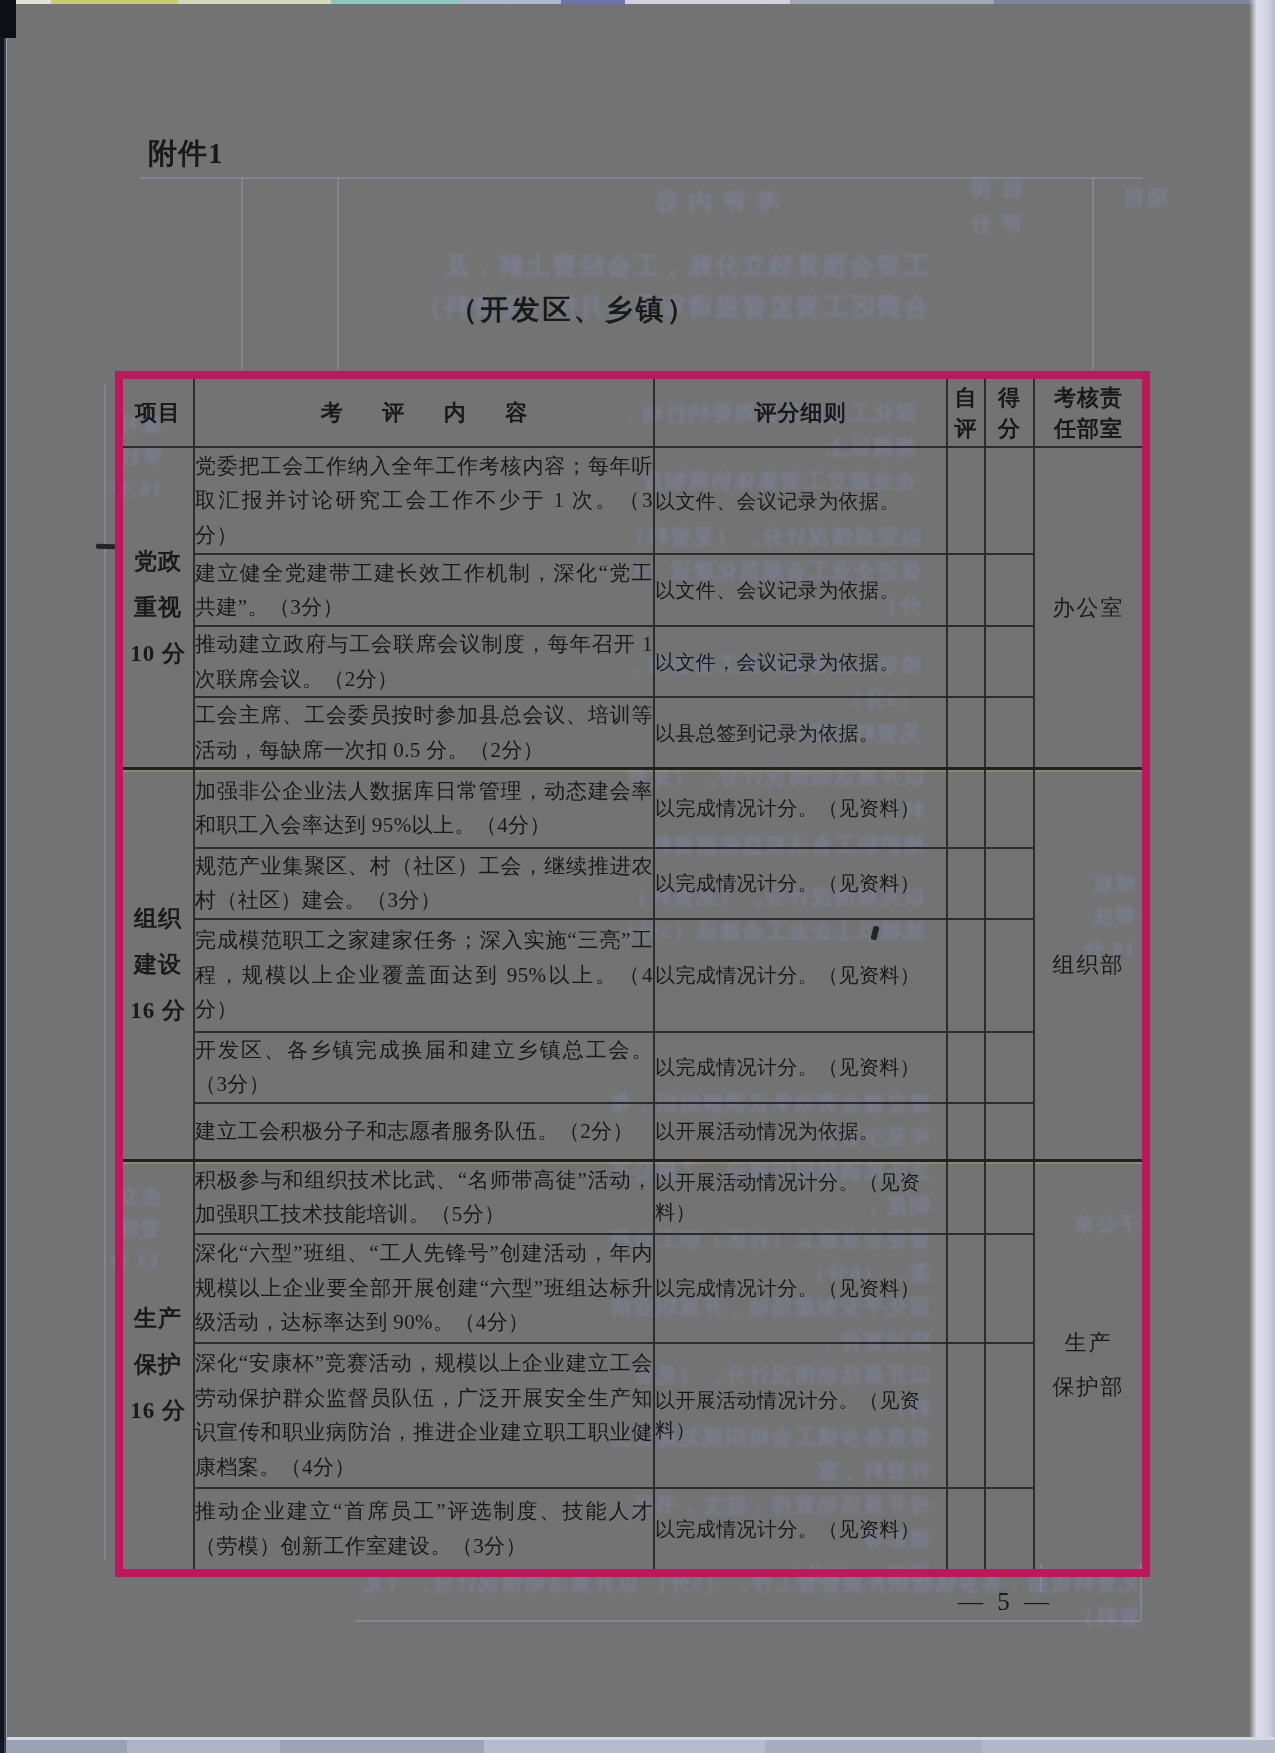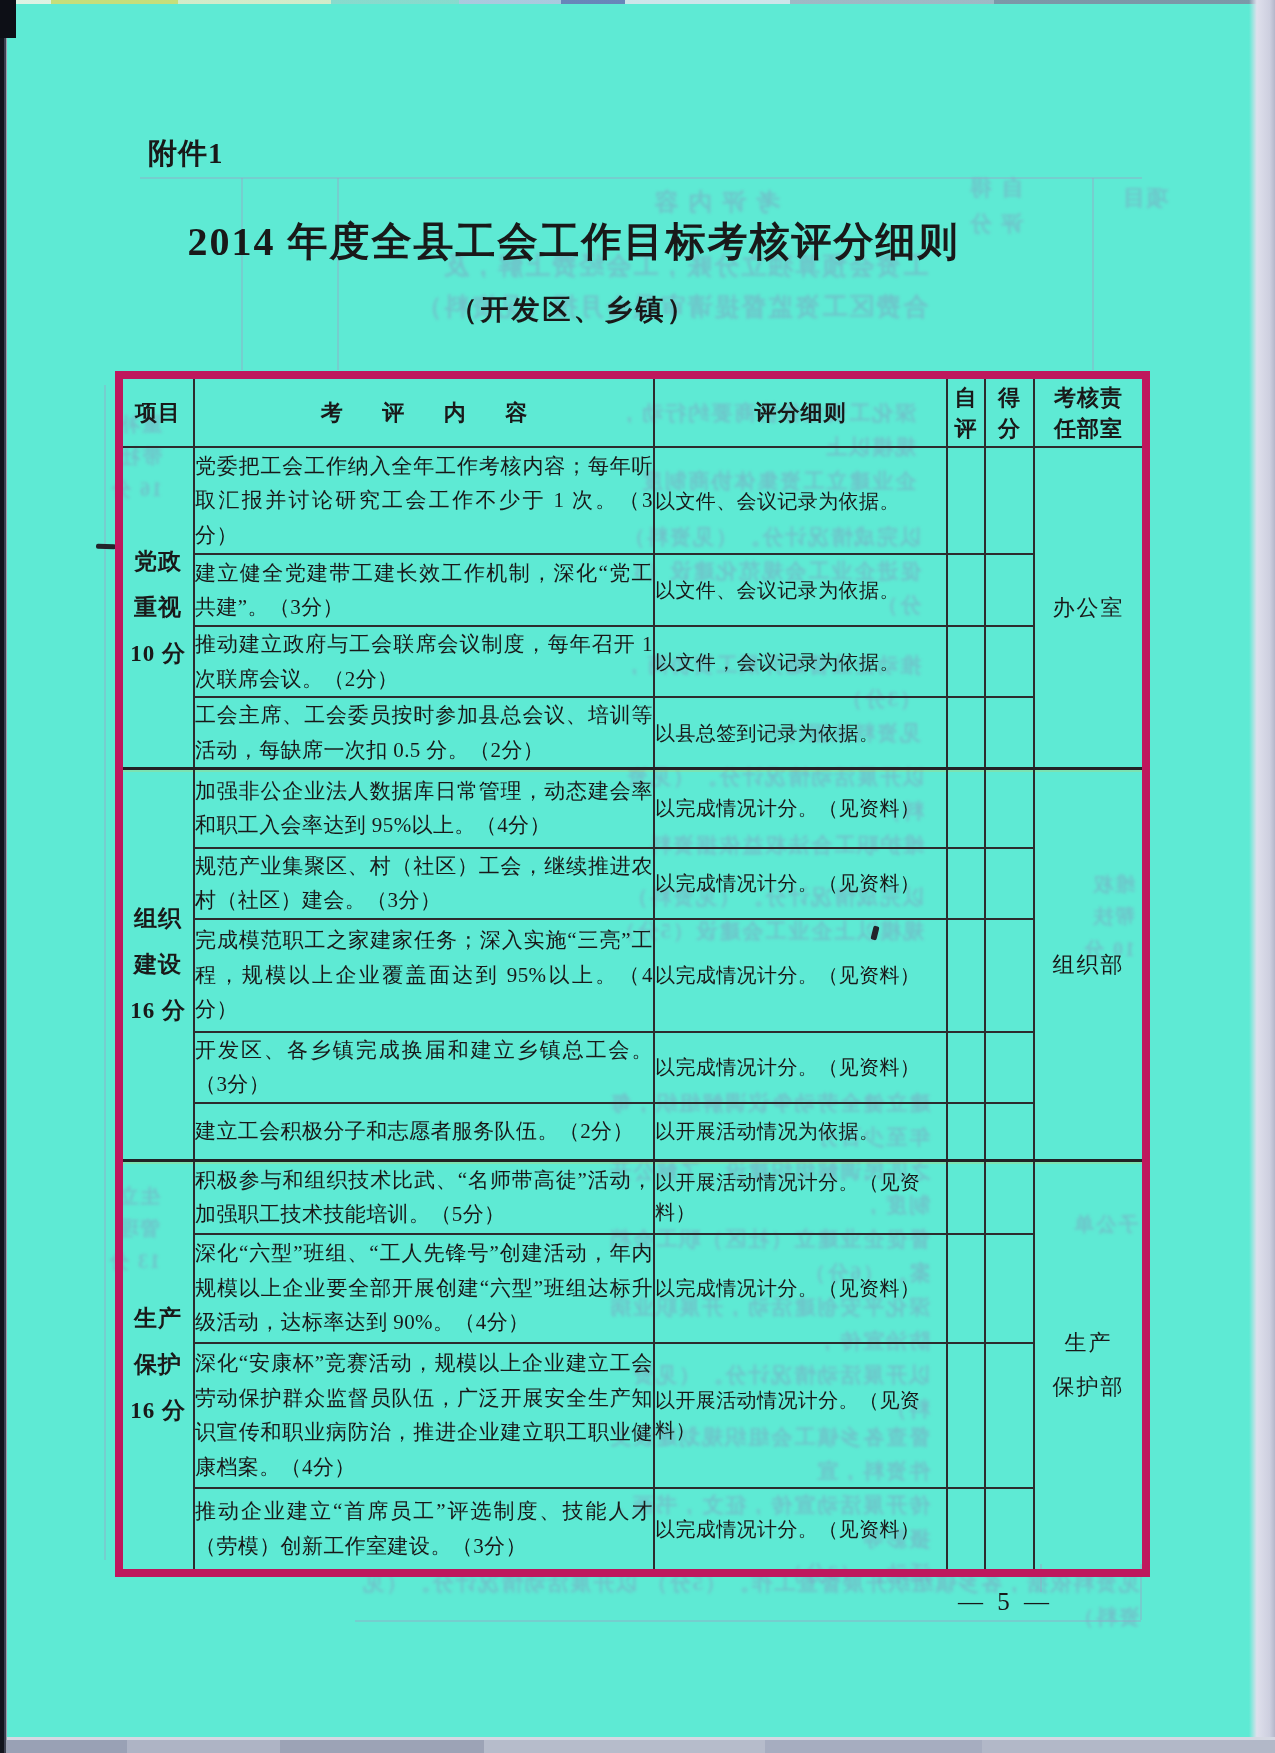--- a/index.html
+++ b/index.html
@@ -1,20 +1,20 @@
 <!DOCTYPE html>
 <html><head>
 <meta charset="utf-8">
 <style>
   html,body{margin:0;padding:0;background:#3a3d46;}
   .page{
     position:relative;
     width:1275px;height:1753px;
     margin:0 auto;
-    background:#5eead4;
+    background:#737373;
     overflow:hidden;
     font-family:"Liberation Serif","DejaVu Serif",serif;
     color:#191919;
   }
   
   .edge-left{position:absolute;left:0;top:0;width:7px;height:1753px;
     background:linear-gradient(90deg,#12151d 0 4px,#3c4150 4px 6px,#9aa0b0 6px 7px);z-index:9;}
   .edge-corner{position:absolute;left:0;top:0;width:16px;height:38px;background:#0d0f16;z-index:10;}
   .edge-top{position:absolute;left:0;top:0;width:1275px;height:4px;z-index:8;
     background:linear-gradient(90deg,#f4f4e6 0 4%,#d8dc6a 4% 14%,#e6ecc8 14% 26%,#8fd8cc 26% 36%,#b8c4e0 36% 44%,#6a74b4 44% 49%,#e2e4ee 49% 62%,#aab0c2 62% 78%,#8189a0 78% 100%);opacity:.85;}
@@ -130,21 +130,20 @@
       <div class="ghost-line" style="left: 104px; top: 385px; width: 2px; height: 1175px;"></div>
       <div class="ghost-line" style="left: 1040px; top: 1564px; width: 2px; height: 28px;"></div>
       <div class="ghost-line" style="left: 1140px; top: 1564px; width: 2px; height: 56px;"></div>
       <div class="ghost-line" style="left: 355px; top: 1620px; width: 786px; height: 2px;"></div>
       <div class="speck" style="left: 872px; top: 926px; width: 6px; height: 14px; transform: rotate(14deg);"></div>
       <div class="speck" style="left: 96px; top: 544px; width: 20px; height: 5px; transform: rotate(2deg);"></div>
     </div>
 
   <div class="doc-layer">
     <div class="attachment">附件1</div>
-    <div class="title">2014 年度全县工会工作目标考核评分细则</div>
     <div class="subtitle">（开发区、乡镇）</div>
 
     <table class="assess">
       <colgroup>
         <col style="width:75px">
           <col style="width:460px">
           <col style="width:293px">
         <col style="width:38px">
           <col style="width:49px">
           <col style="width:112px">

